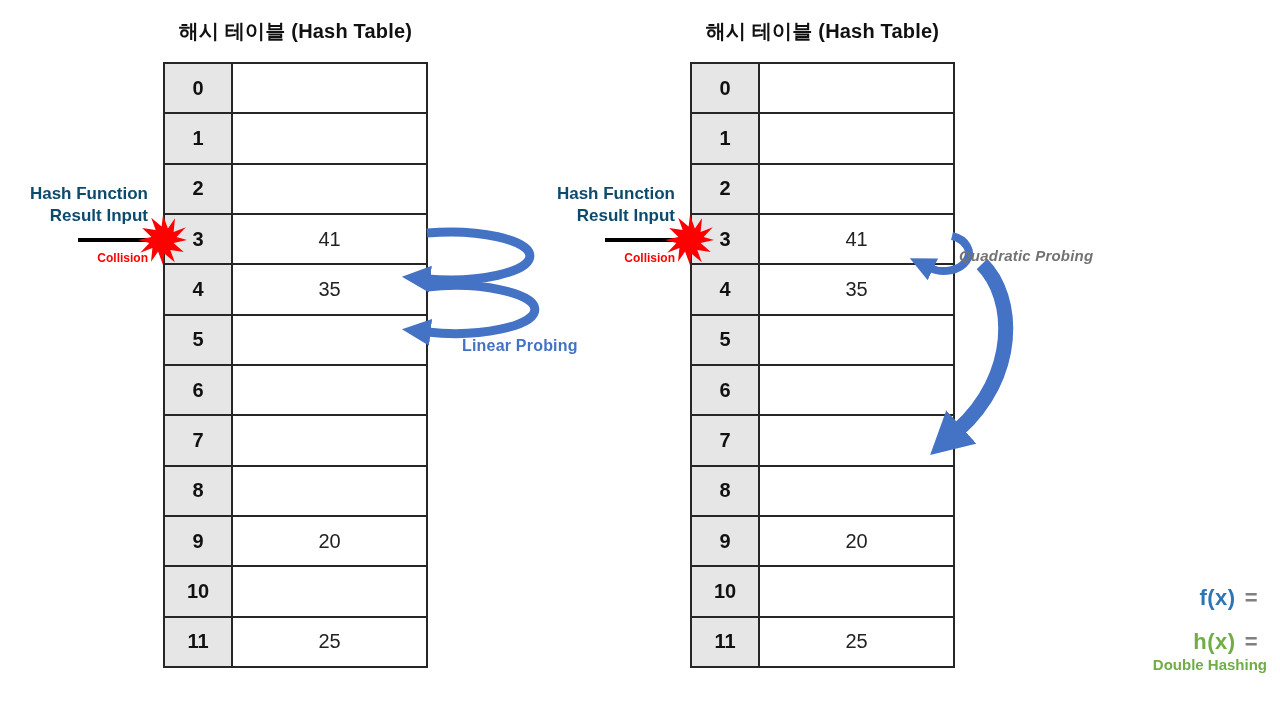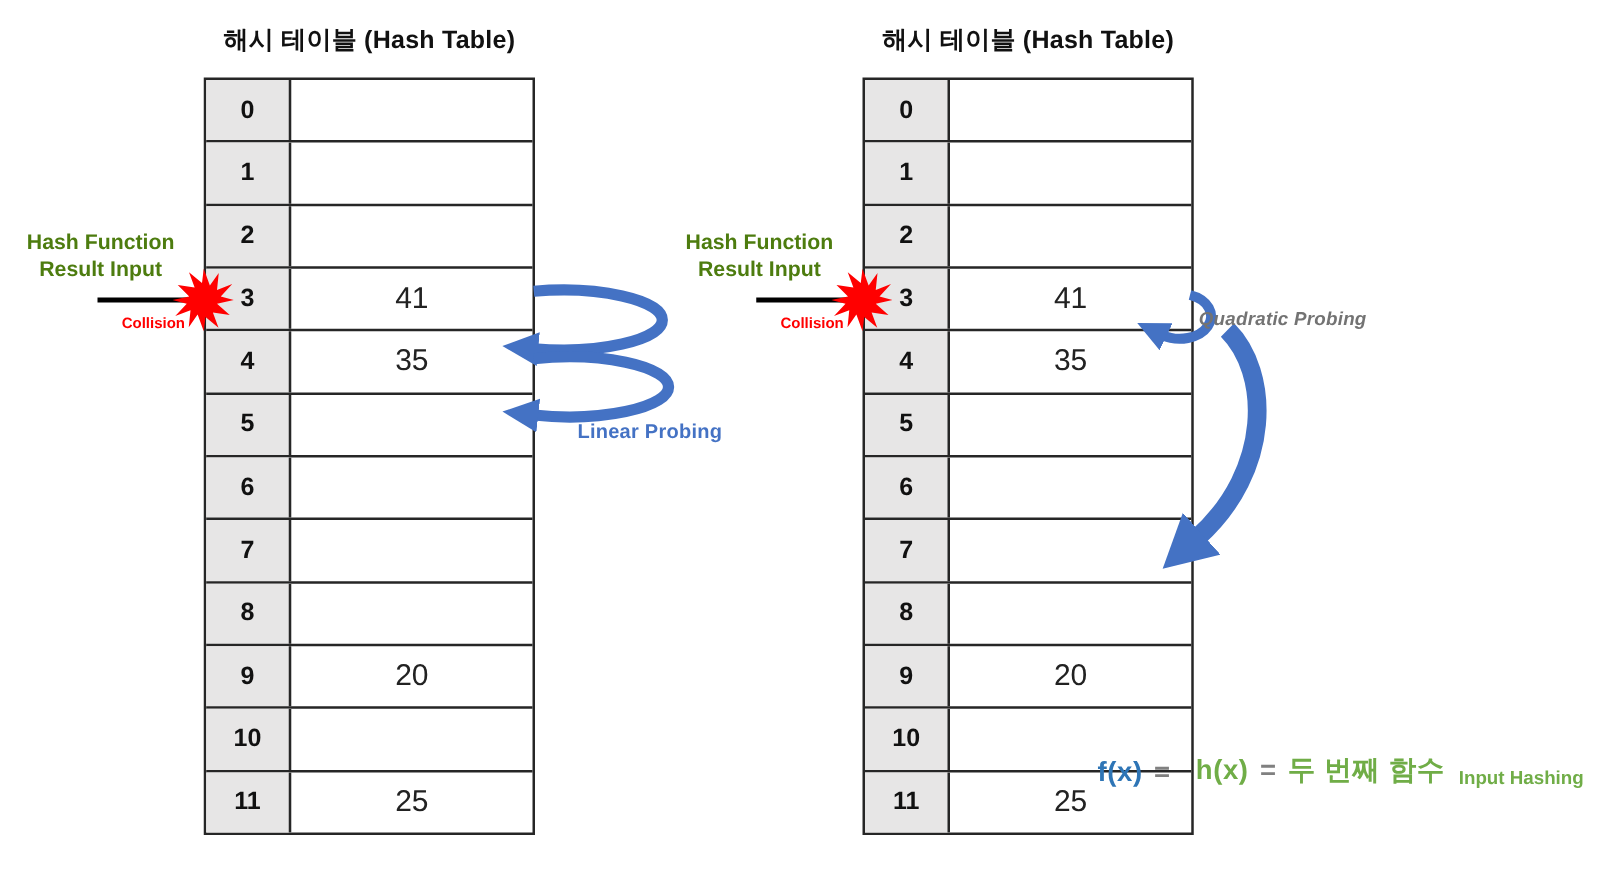--- a/index.html
+++ b/index.html
@@ -22,37 +22,37 @@
   }
   .hrow { flex:1; display:flex; min-height:0; }
   .hrow + .hrow { border-top:2px solid #262626; }
   .icell {
     width:66px; background:#E7E6E6; border-right:2px solid #262626;
     display:flex; align-items:center; justify-content:center;
     font-size:20px; font-weight:bold; color:#111111;
   }
   .vcell {
     flex:1; display:flex; align-items:center; justify-content:center;
-    font-size:24px; color:#222222;
+    font-size:20px; color:#222222;
   }
 
   .hash-label {
-    width:135px; text-align:center; font-size:17px; font-weight:bold;
-    line-height:1.32; color:#4d7c0f;
+    width:135px; text-align:right; font-size:17px; font-weight:bold;
+    line-height:1.32; color:#0c4a6e;
   }
   .input-line { height:4px; background:#000000; }
   .collision-label {
     width:90px; text-align:right; font-size:12px; font-weight:bold;
   }
   .probing-label { font-size:16px; font-weight:bold; letter-spacing:0.2px; }
   .probing-label.small { font-size:15px; }
 
   #legend {
-    right:13px; top:585px; display:flex; flex-direction:row;
-    align-items:flex-end; gap:11px;
+    right:13px; top:585px; display:flex; flex-direction:column;
+    align-items:flex-end; gap:0;
   }
   .legend-line {
     display:flex; align-items:baseline; font-size:22px; font-weight:bold;
     letter-spacing:0.5px;
   }
   .legend-line .eq { margin:0 9px; }
   .legend-sub { font-size:15px; font-weight:bold; margin-top:1px; }
 
   svg { display:block; }
   .overlay { pointer-events:none; }
@@ -206,18 +206,17 @@
   <div class="abs probing-label small" style="left: 959px; top: 247px; color: #737373; font-style: italic;">Quadratic Probing</div>
 
   <div id="legend" class="abs">
     <div class="legend-line">
       <span class="fx" style="color: rgb(46, 117, 182);">f(x)</span>
       <span class="eq" style="color: rgb(128, 128, 128);">=</span>
     </div>
     <div class="legend-line">
       <span class="hx" style="color: rgb(112, 173, 71); margin-top: 18px;">h(x)</span>
       <span class="eq" style="color: rgb(128, 128, 128);">=</span>
-      <span class="hx" style="color: rgb(112, 173, 71);">두 번째 함수</span>
-    </div>
-    <div class="legend-sub" style="color: rgb(112, 173, 71);">Input Hashing</div>
+    </div>
+    <div class="legend-sub" style="color: rgb(112, 173, 71);">Double Hashing</div>
   </div>
 
 </div>
 
 </body></html>

